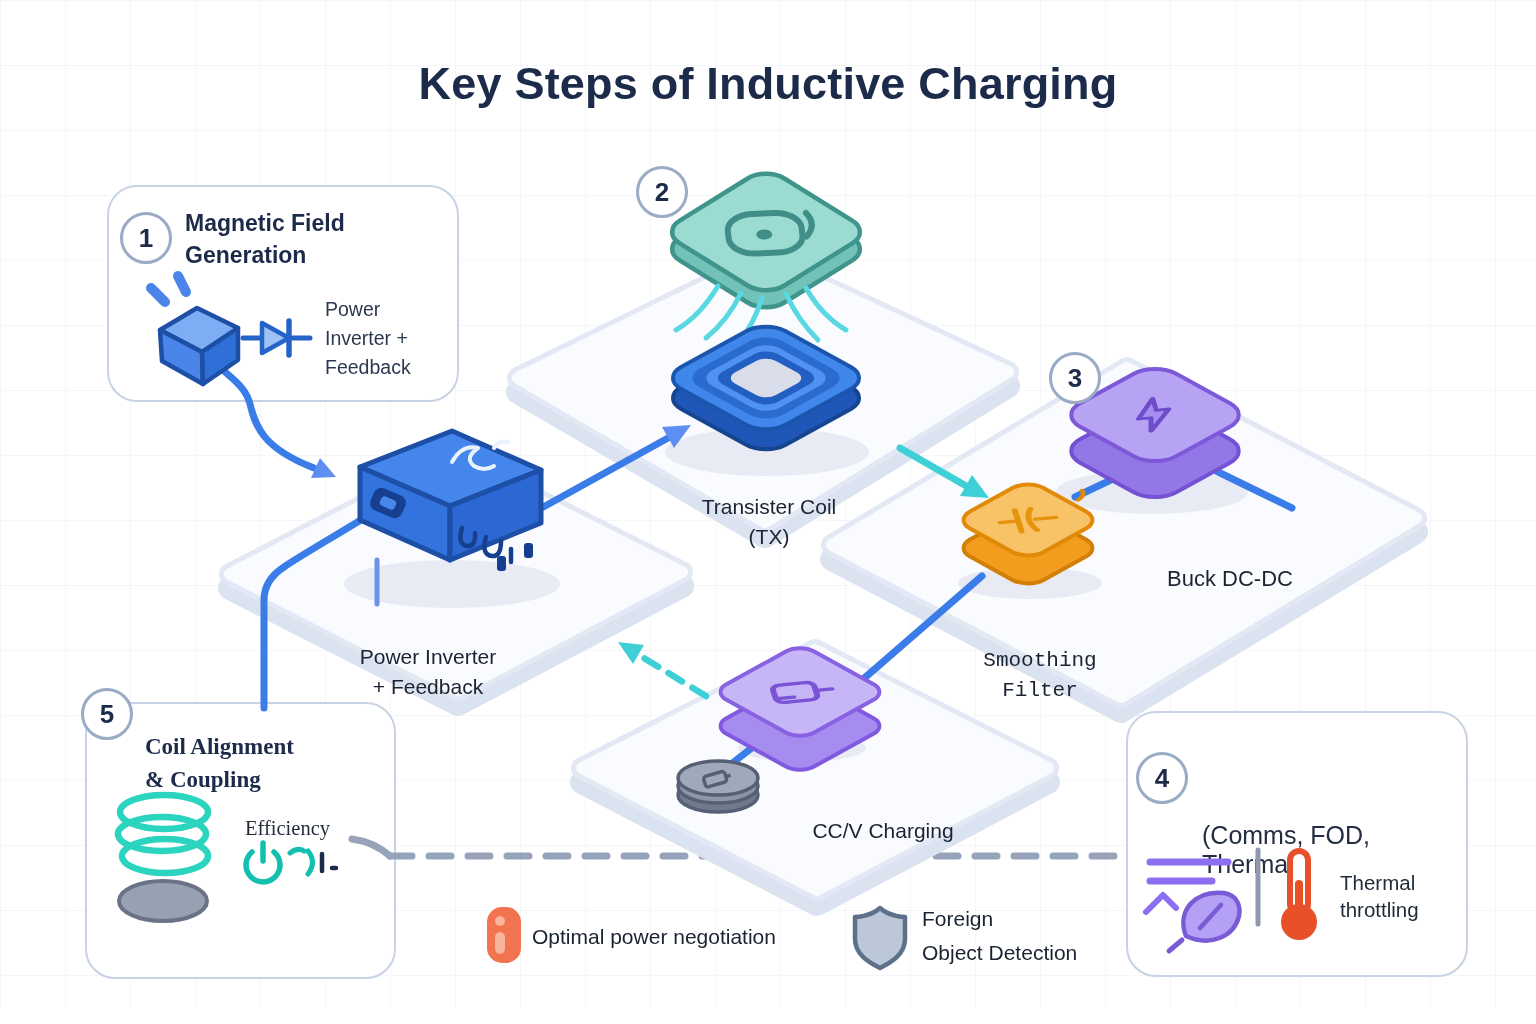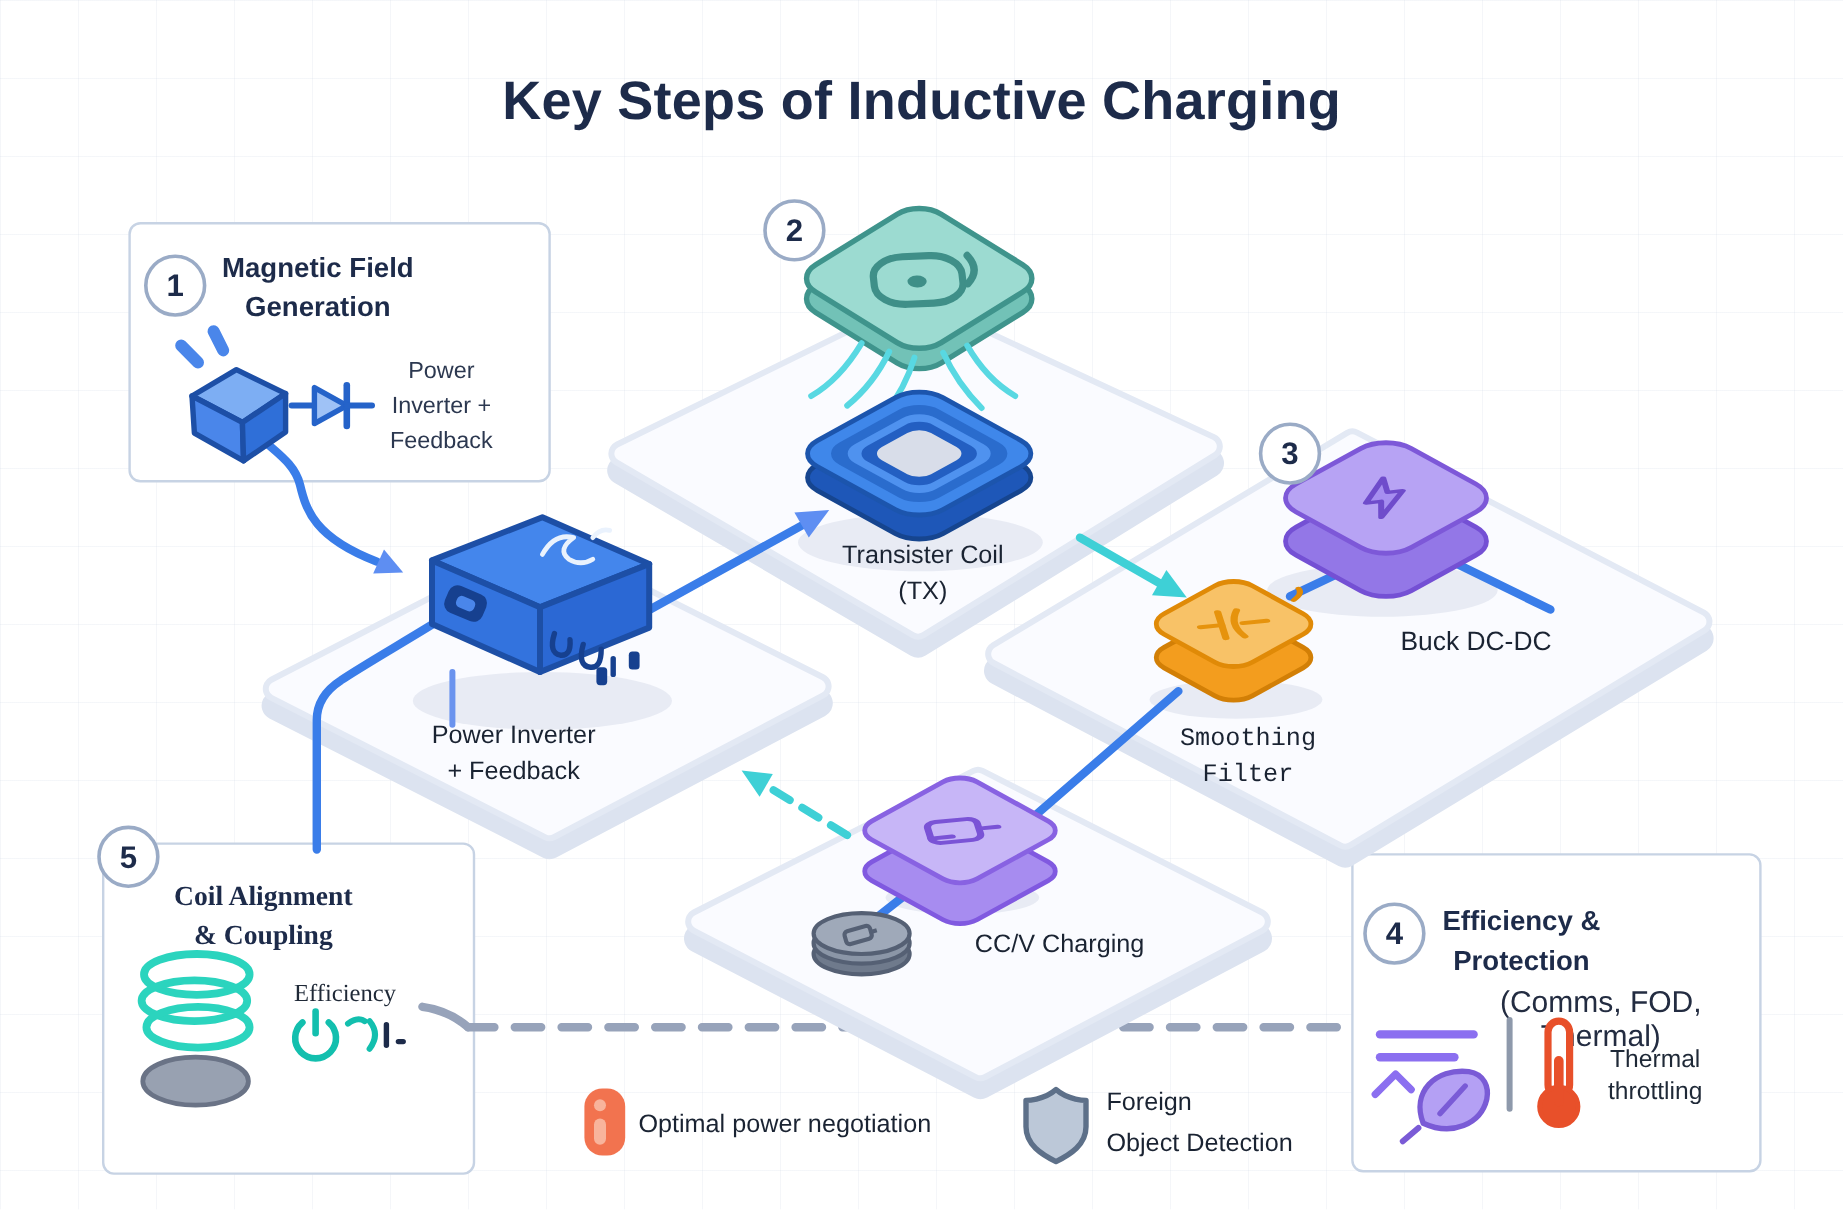--- a/index.html
+++ b/index.html
@@ -16,35 +16,35 @@
     background-image:
       repeating-linear-gradient(to right, rgba(203,211,226,.20) 0 1px, transparent 1px 65px),
       repeating-linear-gradient(to bottom, rgba(203,211,226,.20) 0 1px, transparent 1px 65px);
   }
   .title{
     position:absolute;left:50%;top:58px;transform:translateX(-50%);
     font-size:45px;font-weight:700;color:var(--navy);white-space:nowrap;letter-spacing:.2px;
   }
   .card{
     position:absolute;background:#fff;border:2px solid var(--card-border);
-    border-radius:10px;z-index:1;text-align:center;
+    border-radius:30px;z-index:1;
   }
   #card1{left:107px;top:185px;width:348px;height:213px;}
   #card5{left:85px;top:702px;width:307px;height:273px;font-family:Liberation Serif, serif;}
   #card4{left:1126px;top:711px;width:338px;height:262px;}
   .badge{
     position:absolute;width:52px;height:52px;border-radius:50%;
     background:#fff;border:3px solid #9aabc6;color:var(--navy);
     font-size:26px;font-weight:700;display:flex;align-items:center;justify-content:center;
     z-index:5;box-sizing:border-box;
   }
   .card-title{position:absolute;font-size:23px;font-weight:700;color:var(--navy);line-height:32px;z-index:4;}
   .card-cap{position:absolute;font-size:19.5px;color:#2c3850;line-height:29px;z-index:4;}
   .lbl{position:absolute;transform:translateX(-50%);text-align:center;color:var(--text);
-       font-size:21px;line-height:30px;z-index:4;white-space:nowrap;}
+       font-size:21px;line-height:30px;z-index:4;white-space:nowrap;margin-top:44px;}
   .lbl-left{position:absolute;color:var(--text);font-size:21px;line-height:34px;z-index:4;white-space:nowrap;}
   #diagram{position:absolute;left:0;top:0;z-index:2;pointer-events:none;}
 </style>
 </head>
 <body>
 
 <div class="stage">
 
   <div class="title">Key Steps of Inductive Charging</div>
 
@@ -62,24 +62,20 @@
 
   <div class="card" id="card5">
     <div class="card-title" style="left:58px;top:26px;line-height:33px;">
       <span style="display:block">Coil Alignment</span>
       <span style="display:block">&amp; Coupling</span>
     </div>
     <div class="card-cap" style="left:158px;top:110px;font-size:20.5px;color:#1f2937;">Efficiency</div>
   </div>
 
   <div class="card" id="card4">
-    <div class="card-title" style="left:74px;top:38px;line-height:33px;">
-      <span style="display:block">Efficiency &amp;</span>
-      <span style="display:block">Protection</span>
-    </div>
     <div class="card-cap" style="left:74px;top:108px;font-size:25px;color:#232c41;">(Comms, FOD, Thermal)</div>
     <div class="card-cap" style="left:212px;top:156px;font-size:20.5px;line-height:27px;color:#1f2937;">
       <span style="display:block">Thermal</span>
       <span style="display:block">throttling</span>
     </div>
   </div>
 
   <svg id="diagram" width="1536" height="1024" viewBox="0 0 1536 1024">
 
     <g>

